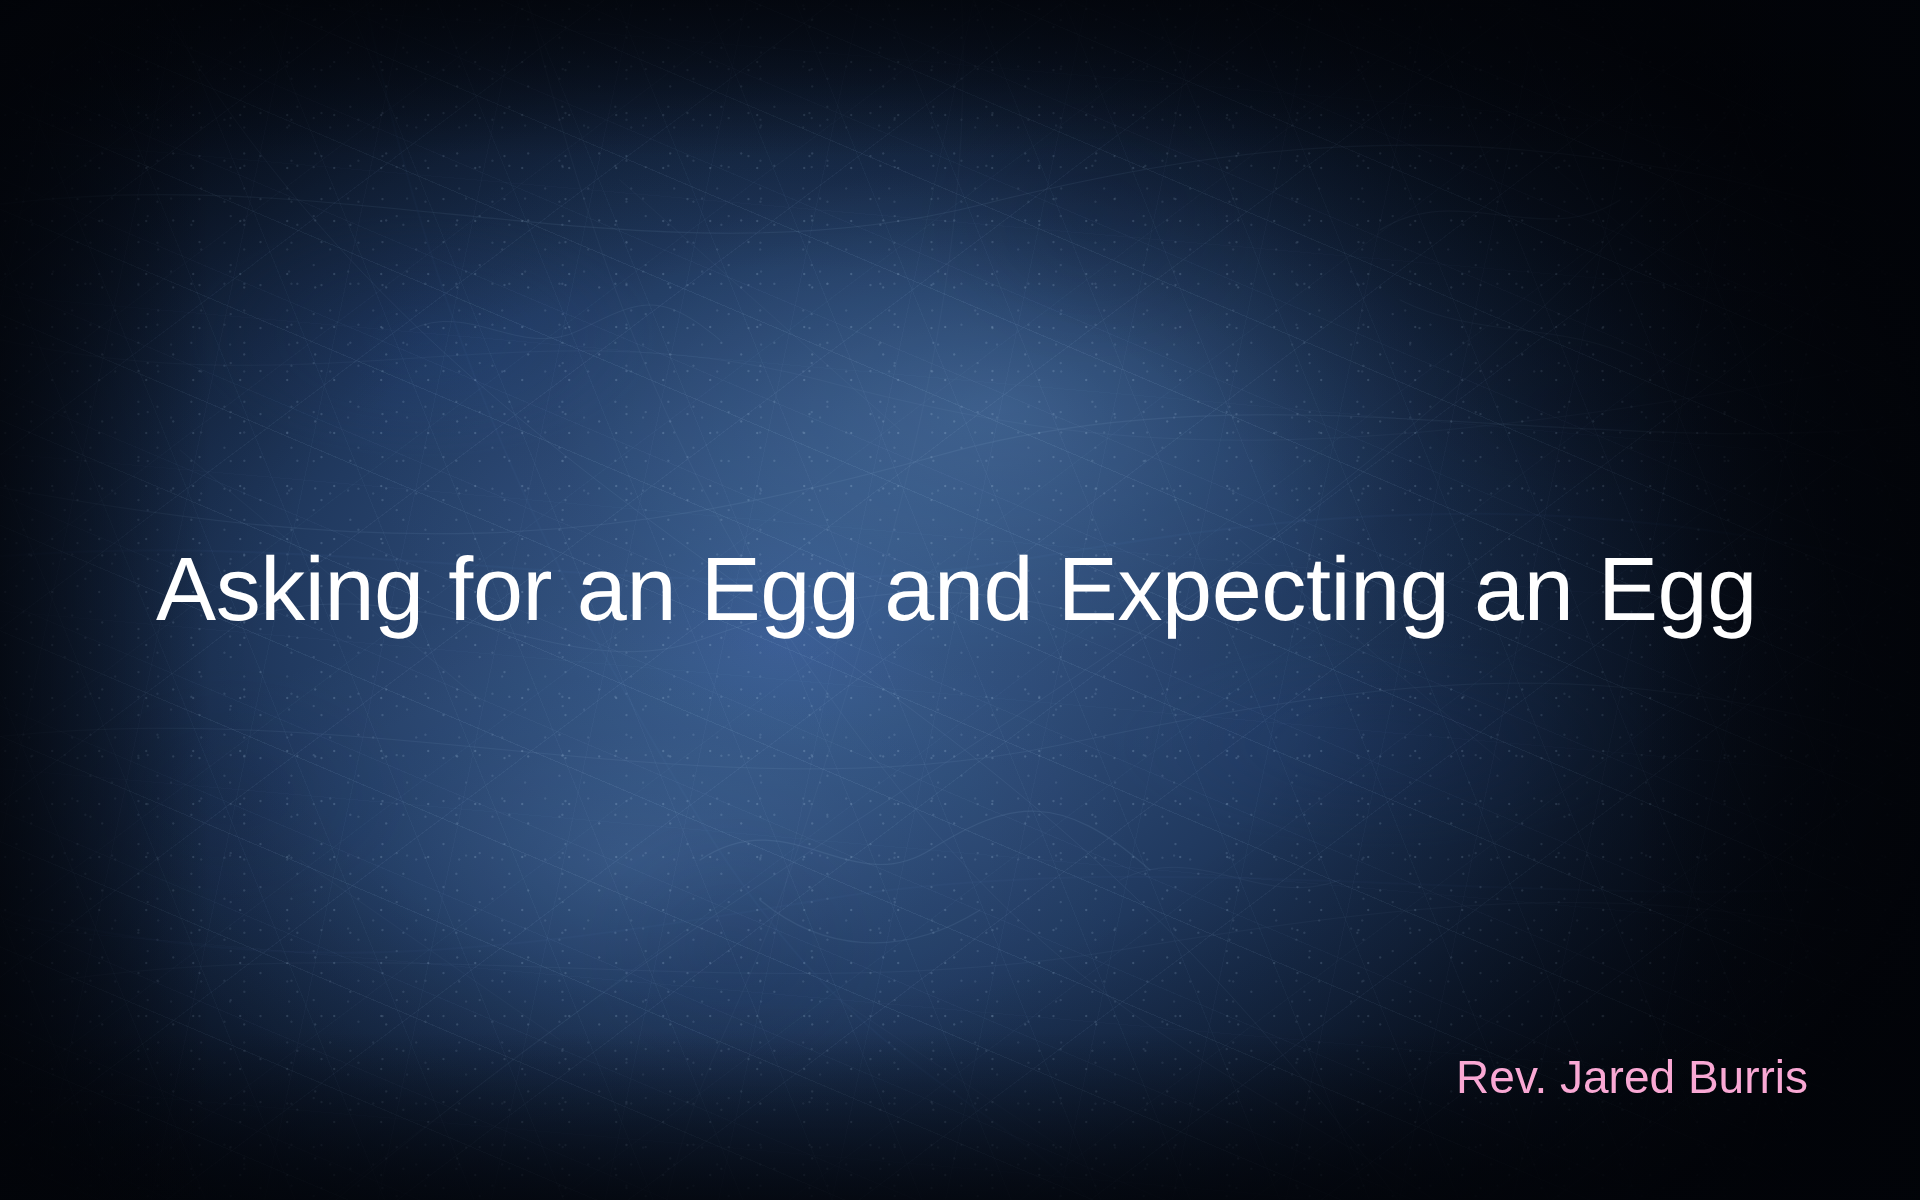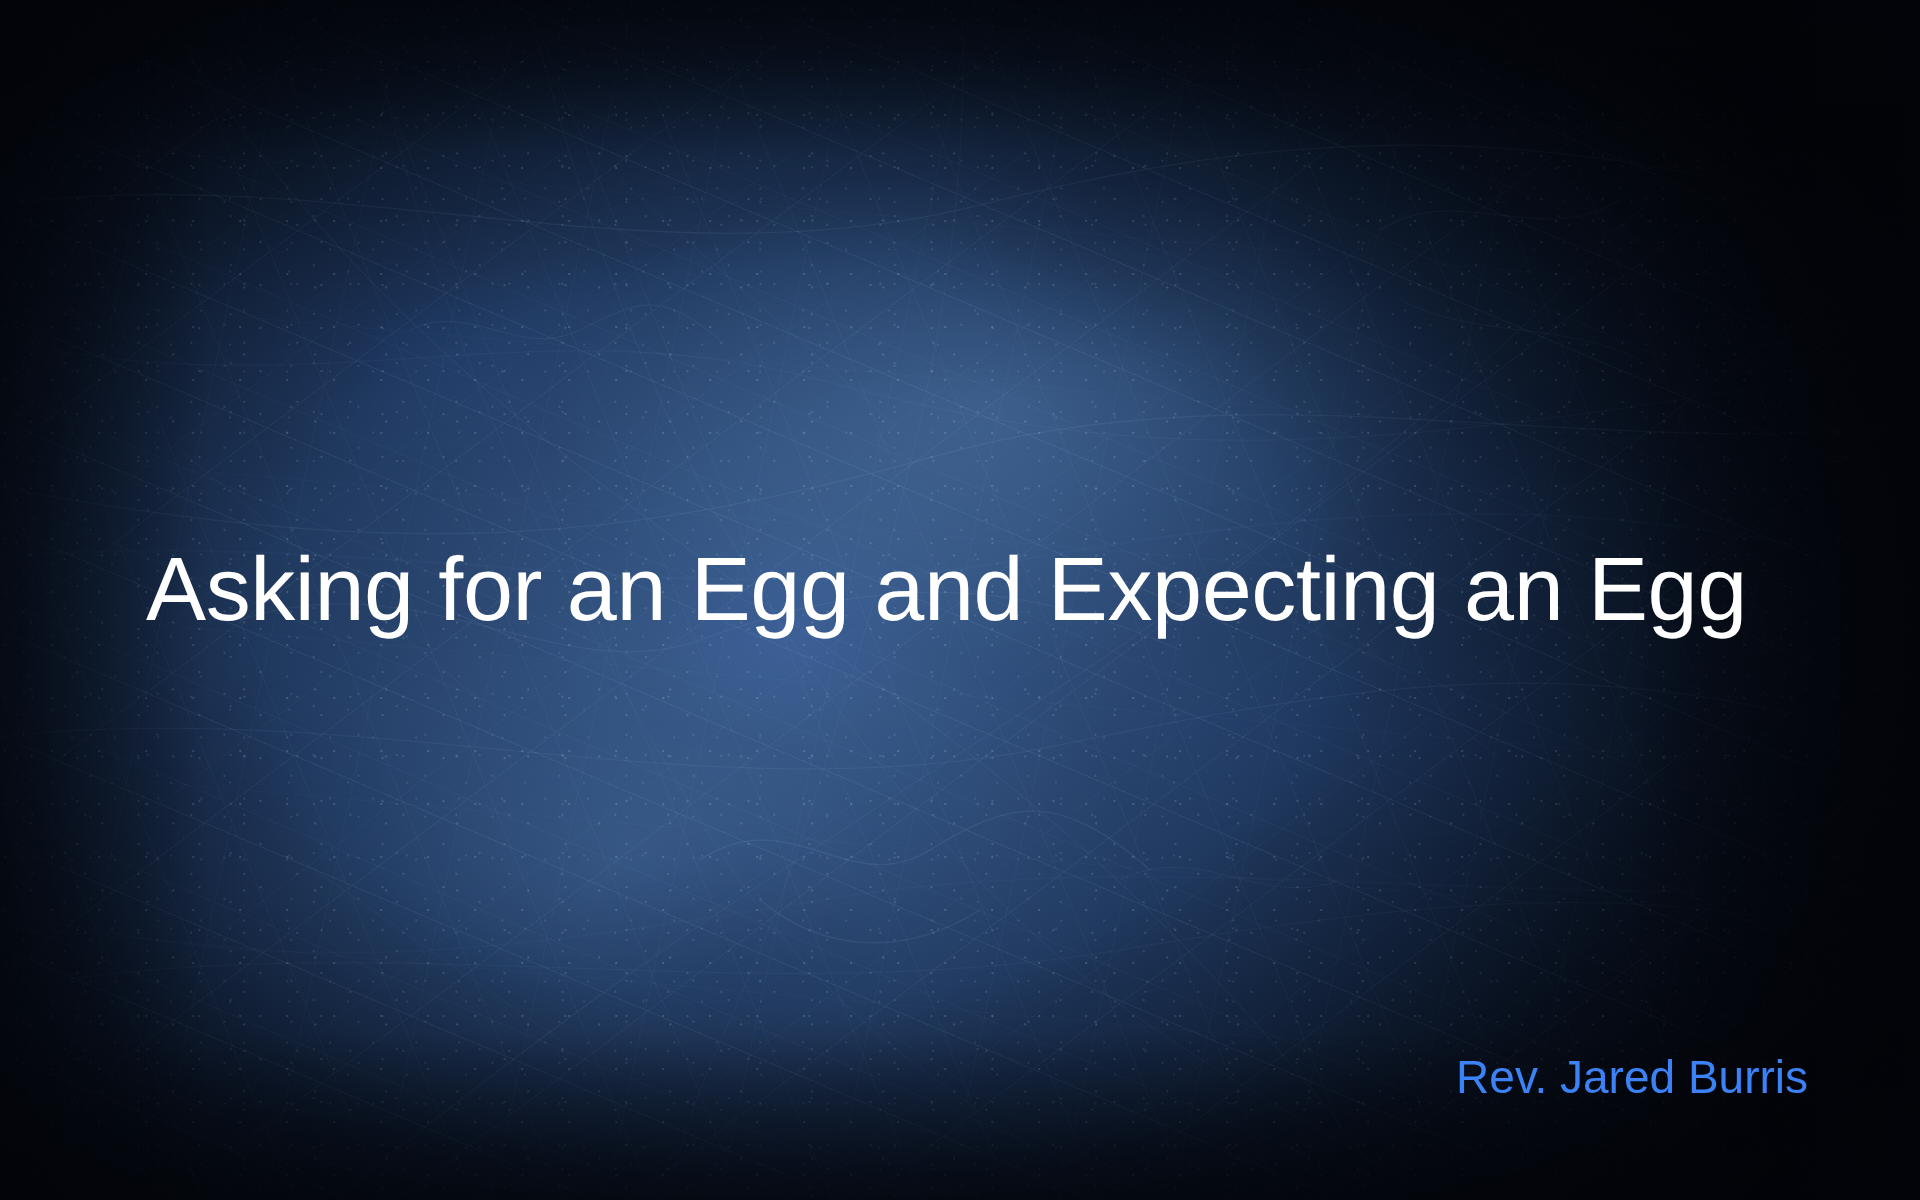--- a/index.html
+++ b/index.html
@@ -175,37 +175,37 @@
 
   
 
   .text-layer {
     position:absolute;
     inset:0;
   }
 
   .slide-title {
     position:absolute;
-    left:146px;
+    left:156px;
     top:545px;
     width:1680px;
     color:#ffffff;
     font-size:90px;
     line-height:1.0;
     font-weight:400;
     letter-spacing:-0.4px;
     white-space:nowrap;
     text-rendering:geometricPrecision;
   }
 
   .slide-byline {
     position:absolute;
     right:112px;
     top:1054px;
-    color:#3b82f6;
+    color:#f9a8d4;
     font-size:46px;
     line-height:1.0;
     font-weight:400;
     letter-spacing:0px;
     white-space:nowrap;
     text-align:right;
   }
 </style>
 </head>
 <body>

